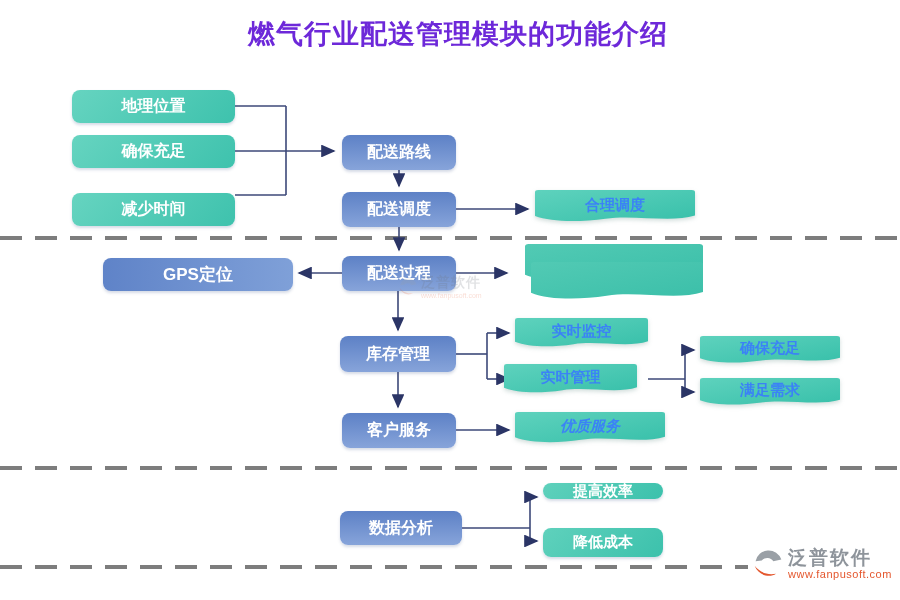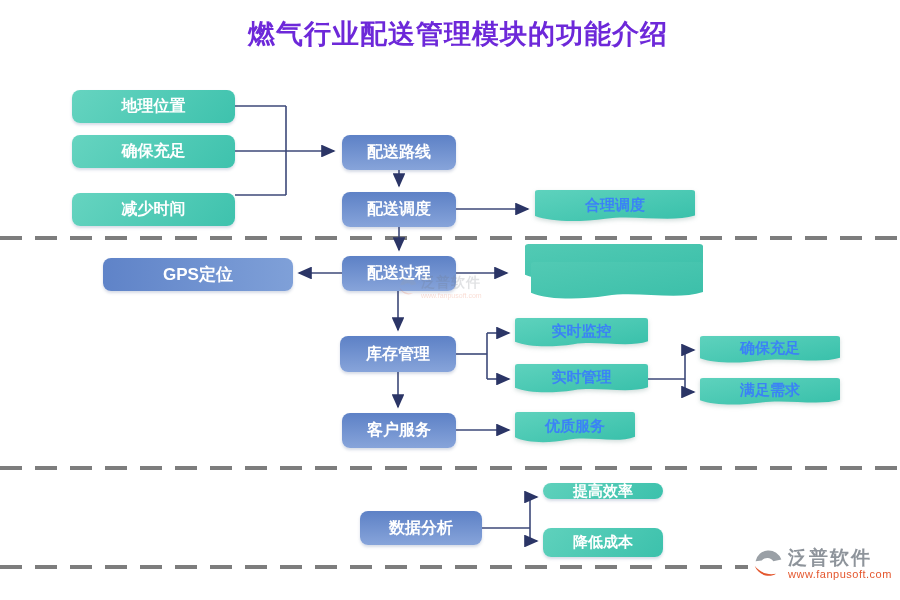--- a/index.html
+++ b/index.html
@@ -116,21 +116,21 @@
     </div>
   <div class="box blue" style="left:342px;top:256px;width:114px;height:35px;">
       <span>配送过程</span>
     </div>
   <div class="box blue" style="left:340px;top:336px;width:116px;height:36px;">
       <span>库存管理</span>
     </div>
   <div class="box blue" style="left:342px;top:413px;width:114px;height:35px;">
       <span>客户服务</span>
     </div>
-  <div class="box blue" style="left:340px;top:511px;width:122px;height:34px;margin-left:20px;">
+  <div class="box blue" style="left:340px;top:511px;width:122px;height:34px;">
       <span>数据分析</span>
     </div>
 
   <div class="box gpsbox" style="left:103px;top:258px;width:190px;height:33px;">
       <span>GPS定位</span>
     </div>
 
   <div class="ribbon" style="left:535px;top:190px;width:160px;height:34px;">
     <svg viewBox="0 0 100 32" preserveAspectRatio="none">
         <defs>
@@ -172,21 +172,21 @@
         <defs>
           <linearGradient id="g5" x1="0" y1="0" x2="1" y2="1">
             <stop offset="0" stop-color="#5ed2bd"></stop>
             <stop offset="1" stop-color="#38c0aa"></stop>
           </linearGradient>
         </defs>
         <path d="M2 0 H98 Q100 0 100 2 V24 C85 31 62 23 44 27 C28 30.4 10 30.2 0 24.5 V2 Q0 0 2 0 Z" fill="url(#g5)"></path>
       </svg>
     <span class="lbl">实时监控</span>
   </div>
-  <div class="ribbon" style="left:515px;top:364px;width:133px;height:31px;">
+  <div class="ribbon" style="left:504px;top:364px;width:133px;height:31px;">
     <svg viewBox="0 0 100 32" preserveAspectRatio="none">
         <defs>
           <linearGradient id="g6" x1="0" y1="0" x2="1" y2="1">
             <stop offset="0" stop-color="#5ed2bd"></stop>
             <stop offset="1" stop-color="#38c0aa"></stop>
           </linearGradient>
         </defs>
         <path d="M2 0 H98 Q100 0 100 2 V24 C85 31 62 23 44 27 C28 30.4 10 30.2 0 24.5 V2 Q0 0 2 0 Z" fill="url(#g6)"></path>
       </svg>
     <span class="lbl">实时管理</span>
@@ -210,21 +210,21 @@
           <linearGradient id="g8" x1="0" y1="0" x2="1" y2="1">
             <stop offset="0" stop-color="#5ed2bd"></stop>
             <stop offset="1" stop-color="#38c0aa"></stop>
           </linearGradient>
         </defs>
         <path d="M2 0 H98 Q100 0 100 2 V24 C85 31 62 23 44 27 C28 30.4 10 30.2 0 24.5 V2 Q0 0 2 0 Z" fill="url(#g8)"></path>
       </svg>
     <span class="lbl">满足需求</span>
   </div>
 
-  <div class="ribbon" style="left:515px;top:412px;width:120px;height:33px;">
+  <div class="ribbon" style="left:515px;top:412px;width:150px;height:33px;font-style:italic;">
     <svg viewBox="0 0 100 32" preserveAspectRatio="none">
         <defs>
           <linearGradient id="g9" x1="0" y1="0" x2="1" y2="1">
             <stop offset="0" stop-color="#5ed2bd"></stop>
             <stop offset="1" stop-color="#38c0aa"></stop>
           </linearGradient>
         </defs>
         <path d="M2 0 H98 Q100 0 100 2 V24 C85 31 62 23 44 27 C28 30.4 10 30.2 0 24.5 V2 Q0 0 2 0 Z" fill="url(#g9)"></path>
       </svg>
     <span class="lbl">优质服务</span>

